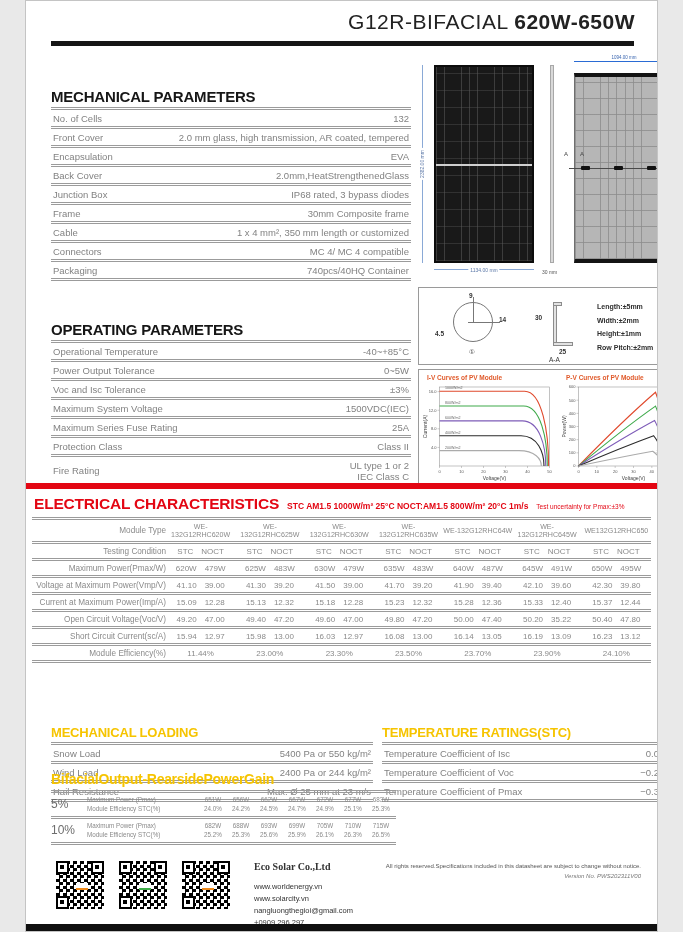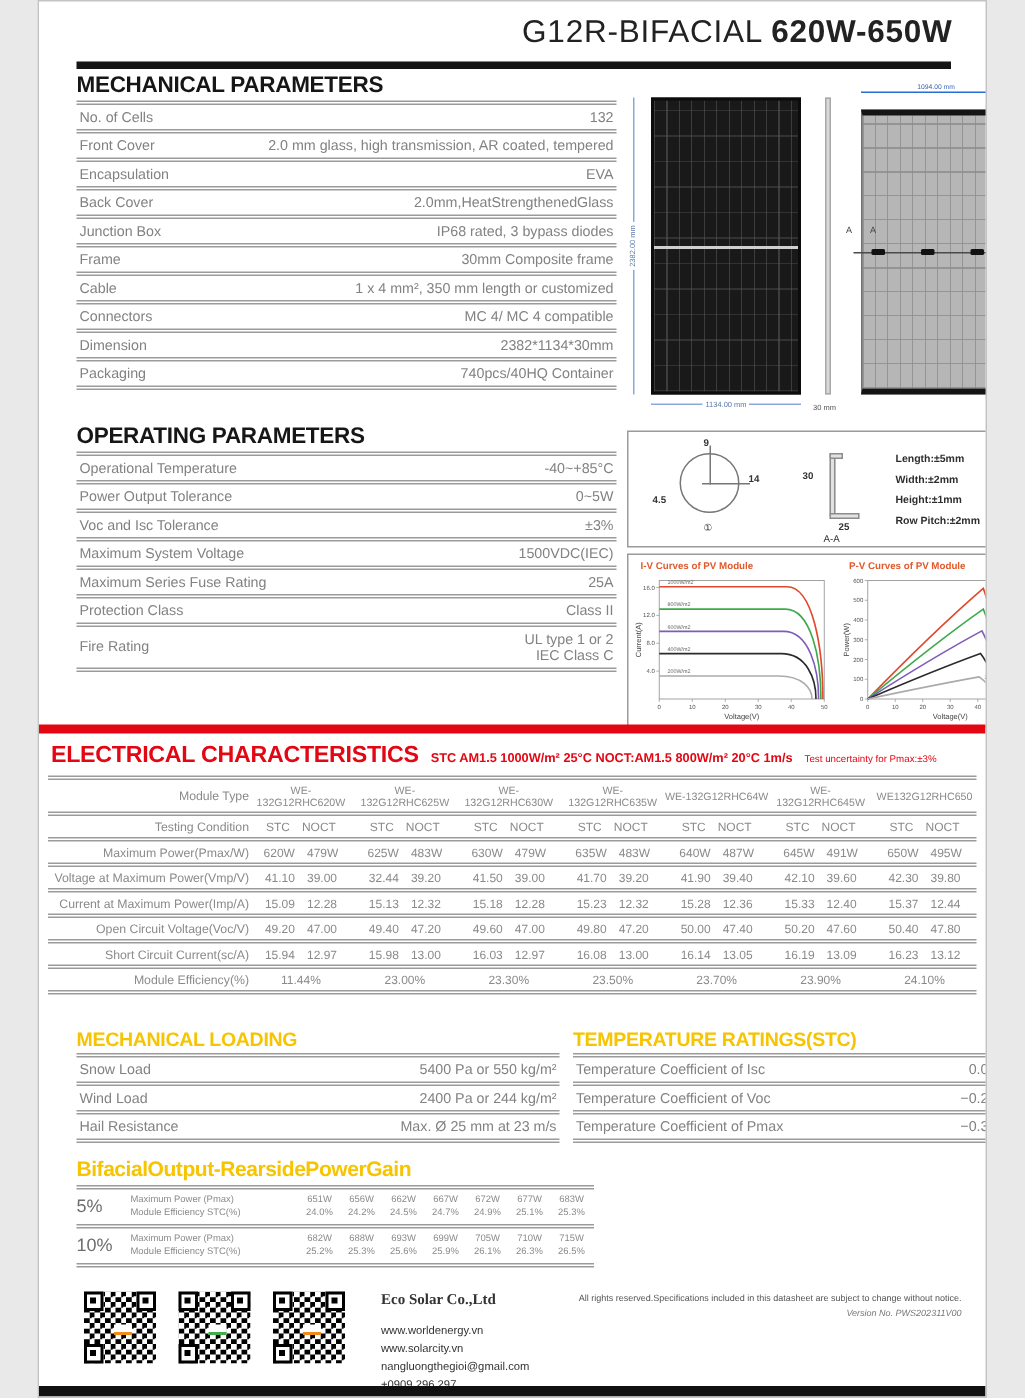--- a/index.html
+++ b/index.html
@@ -7,21 +7,21 @@
   body { font-family:"Liberation Sans", sans-serif; }
   #page { position:relative; width:633px; height:932px; background:#fff; margin:0 auto;
           border:1px solid #c4c4c4; overflow:hidden; }
 
   
   .hdr-title { position:absolute; top:9px; right:22px; font-size:21px; color:#222; letter-spacing:.5px; }
   .hdr-title b { font-weight:bold; }
   .hdr-bar { position:absolute; left:25px; right:23px; top:40px; height:5px; background:#151515; }
 
   
-  .sec-title { font-size:15px; font-weight:bold; color:#161616; letter-spacing:-.2px; margin-bottom:2px; }
+  .sec-title { font-size:15px; font-weight:bold; color:#161616; letter-spacing:-.2px; margin-bottom:2px;margin-top:40px; }
   .sec-title.yellow { color:#f6c400; font-size:13px; }
   .kv-table { border-bottom:3px double #9b9b9b; }
   .kv-row { display:flex; justify-content:space-between; align-items:center; gap:6px;
             border-top:3px double #9b9b9b; padding:2.5px 2px; min-height:17px;
             font-size:9.5px; color:#828282; }
   .kv-row .kv-label { white-space:nowrap; }
   .kv-row .kv-value { text-align:right; }
 
   .left-col  { position:absolute; left:25px; top:47px; width:360px; }
   .op-block  { margin-top:22px; }
@@ -172,26 +172,20 @@
         <div class="kv-row">
           <div class="kv-label">Cable</div>
           <div class="kv-value">
             <div>1 x 4 mm², 350 mm length or customized</div>
           </div>
         </div>
         <div class="kv-row">
           <div class="kv-label">Connectors</div>
           <div class="kv-value">
             <div>MC 4/ MC 4 compatible</div>
-          </div>
-        </div>
-        <div class="kv-row">
-          <div class="kv-label">Dimension</div>
-          <div class="kv-value">
-            <div>2382*1134*30mm</div>
           </div>
         </div>
         <div class="kv-row">
           <div class="kv-label">Packaging</div>
           <div class="kv-value">
             <div>740pcs/40HQ Container</div>
           </div>
         </div>
       </div>
 
@@ -471,21 +465,21 @@
             <span>495W</span>
           </div>
         </div>
         <div class="erow">
           <div class="elabel">Voltage at Maximum Power(Vmp/V)</div>
           <div class="ecell">
             <span>41.10</span>
             <span>39.00</span>
           </div>
           <div class="ecell">
-            <span>32.44</span>
+            <span>41.30</span>
             <span>39.20</span>
           </div>
           <div class="ecell">
             <span>41.50</span>
             <span>39.00</span>
           </div>
           <div class="ecell">
             <span>41.70</span>
             <span>39.20</span>
           </div>
@@ -550,21 +544,21 @@
           <div class="ecell">
             <span>49.80</span>
             <span>47.20</span>
           </div>
           <div class="ecell">
             <span>50.00</span>
             <span>47.40</span>
           </div>
           <div class="ecell">
             <span>50.20</span>
-            <span>47.60</span>
+            <span>35.22</span>
           </div>
           <div class="ecell">
             <span>50.40</span>
             <span>47.80</span>
           </div>
         </div>
         <div class="erow">
           <div class="elabel">Short Circuit Current(sc/A)</div>
           <div class="ecell">
             <span>15.94</span>

